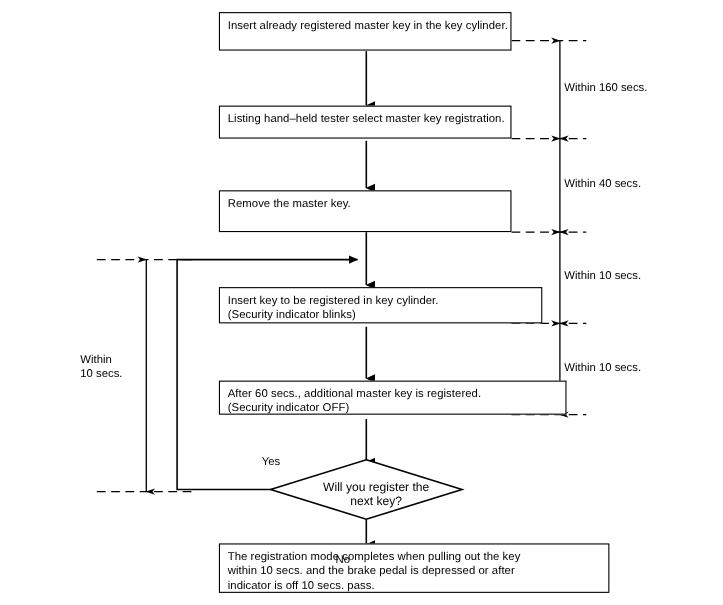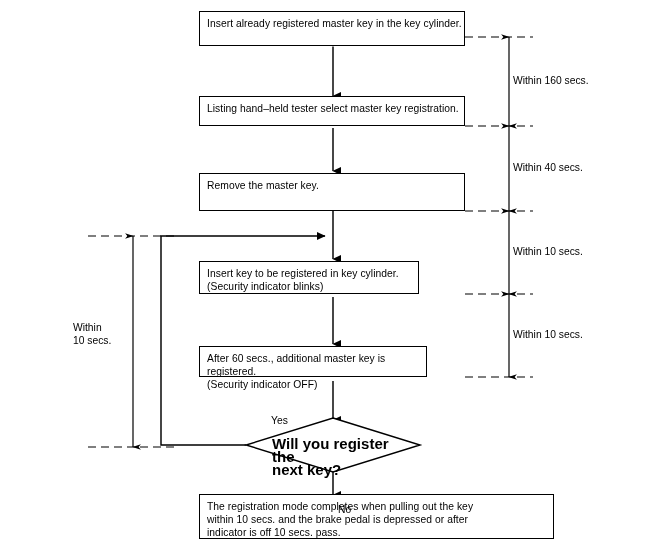--- a/index.html
+++ b/index.html
@@ -40,30 +40,28 @@
     position: absolute;
     font-size: 10.3px;
     line-height: 13.2px;
     color: #000000;
     white-space: pre-line;
   }
   .branch-label {
     position: absolute;
     font-size: 10.3px;
     color: #000000;
-    margin-left: 33px;
   }
   .diamond-text {
     position: absolute;
-    font-size: 15px;
+    font-size: 11px;
     line-height: 13.2px;
     color: #000000;
     white-space: pre-line;
-    text-align: left;
-    font-weight: bold;
+    text-align: center;
   }
 </style>
 </head>
 <body>
 
 <div id="canvas">
 
   <svg class="layer" viewBox="0 0 657 550" xmlns="http://www.w3.org/2000/svg">
     <defs>
       <marker id="arrHeadDown" markerWidth="9" markerHeight="9" refX="4.5" refY="8" orient="auto" markerUnits="userSpaceOnUse">
@@ -116,24 +114,24 @@
       <line x1="509" y1="294" x2="509" y2="377" marker-start="url(#dimUp)" marker-end="url(#dimDown)"></line>
     </g>
   </svg>
 
   <div class="proc-box" style="left:199px; top:11px; width:266px; height:35px;">Insert already registered master key in the key cylinder.</div>
 
   <div class="proc-box" style="left:199px; top:173px; width:266px; height:38px;">Remove the master key.</div>
 
   <div class="proc-box" style="left:199px; top:96px; width:266px; height:30px;">Listing hand–held tester select master key registration.</div>
 
-  <div class="proc-box" style="left:199px; top:261px; width:220px; height:33px;">Insert key to be registered in key cylinder.
+  <div class="proc-box" style="left:199px; top:261px; width:294px; height:33px;">Insert key to be registered in key cylinder.
 (Security indicator blinks)</div>
 
-  <div class="proc-box" style="left:199px; top:346px; width:228px; height:31px;">After 60 secs., additional master key is registered.
+  <div class="proc-box" style="left:199px; top:346px; width:316px; height:31px;">After 60 secs., additional master key is registered.
 (Security indicator OFF)</div>
 
   <div class="proc-box" style="left:199px; top:494px; width:355px; height:45px;">The registration mode completes when pulling out the key
 within 10 secs. and the brake pedal is depressed or after
 indicator is off 10 secs. pass.</div>
 
   <div class="diamond-text" style="left:272px; top:437px; width:140px;">Will you register the
 next key?</div>
 
   <div class="branch-label" style="left:238px; top:415px;">Yes</div>

